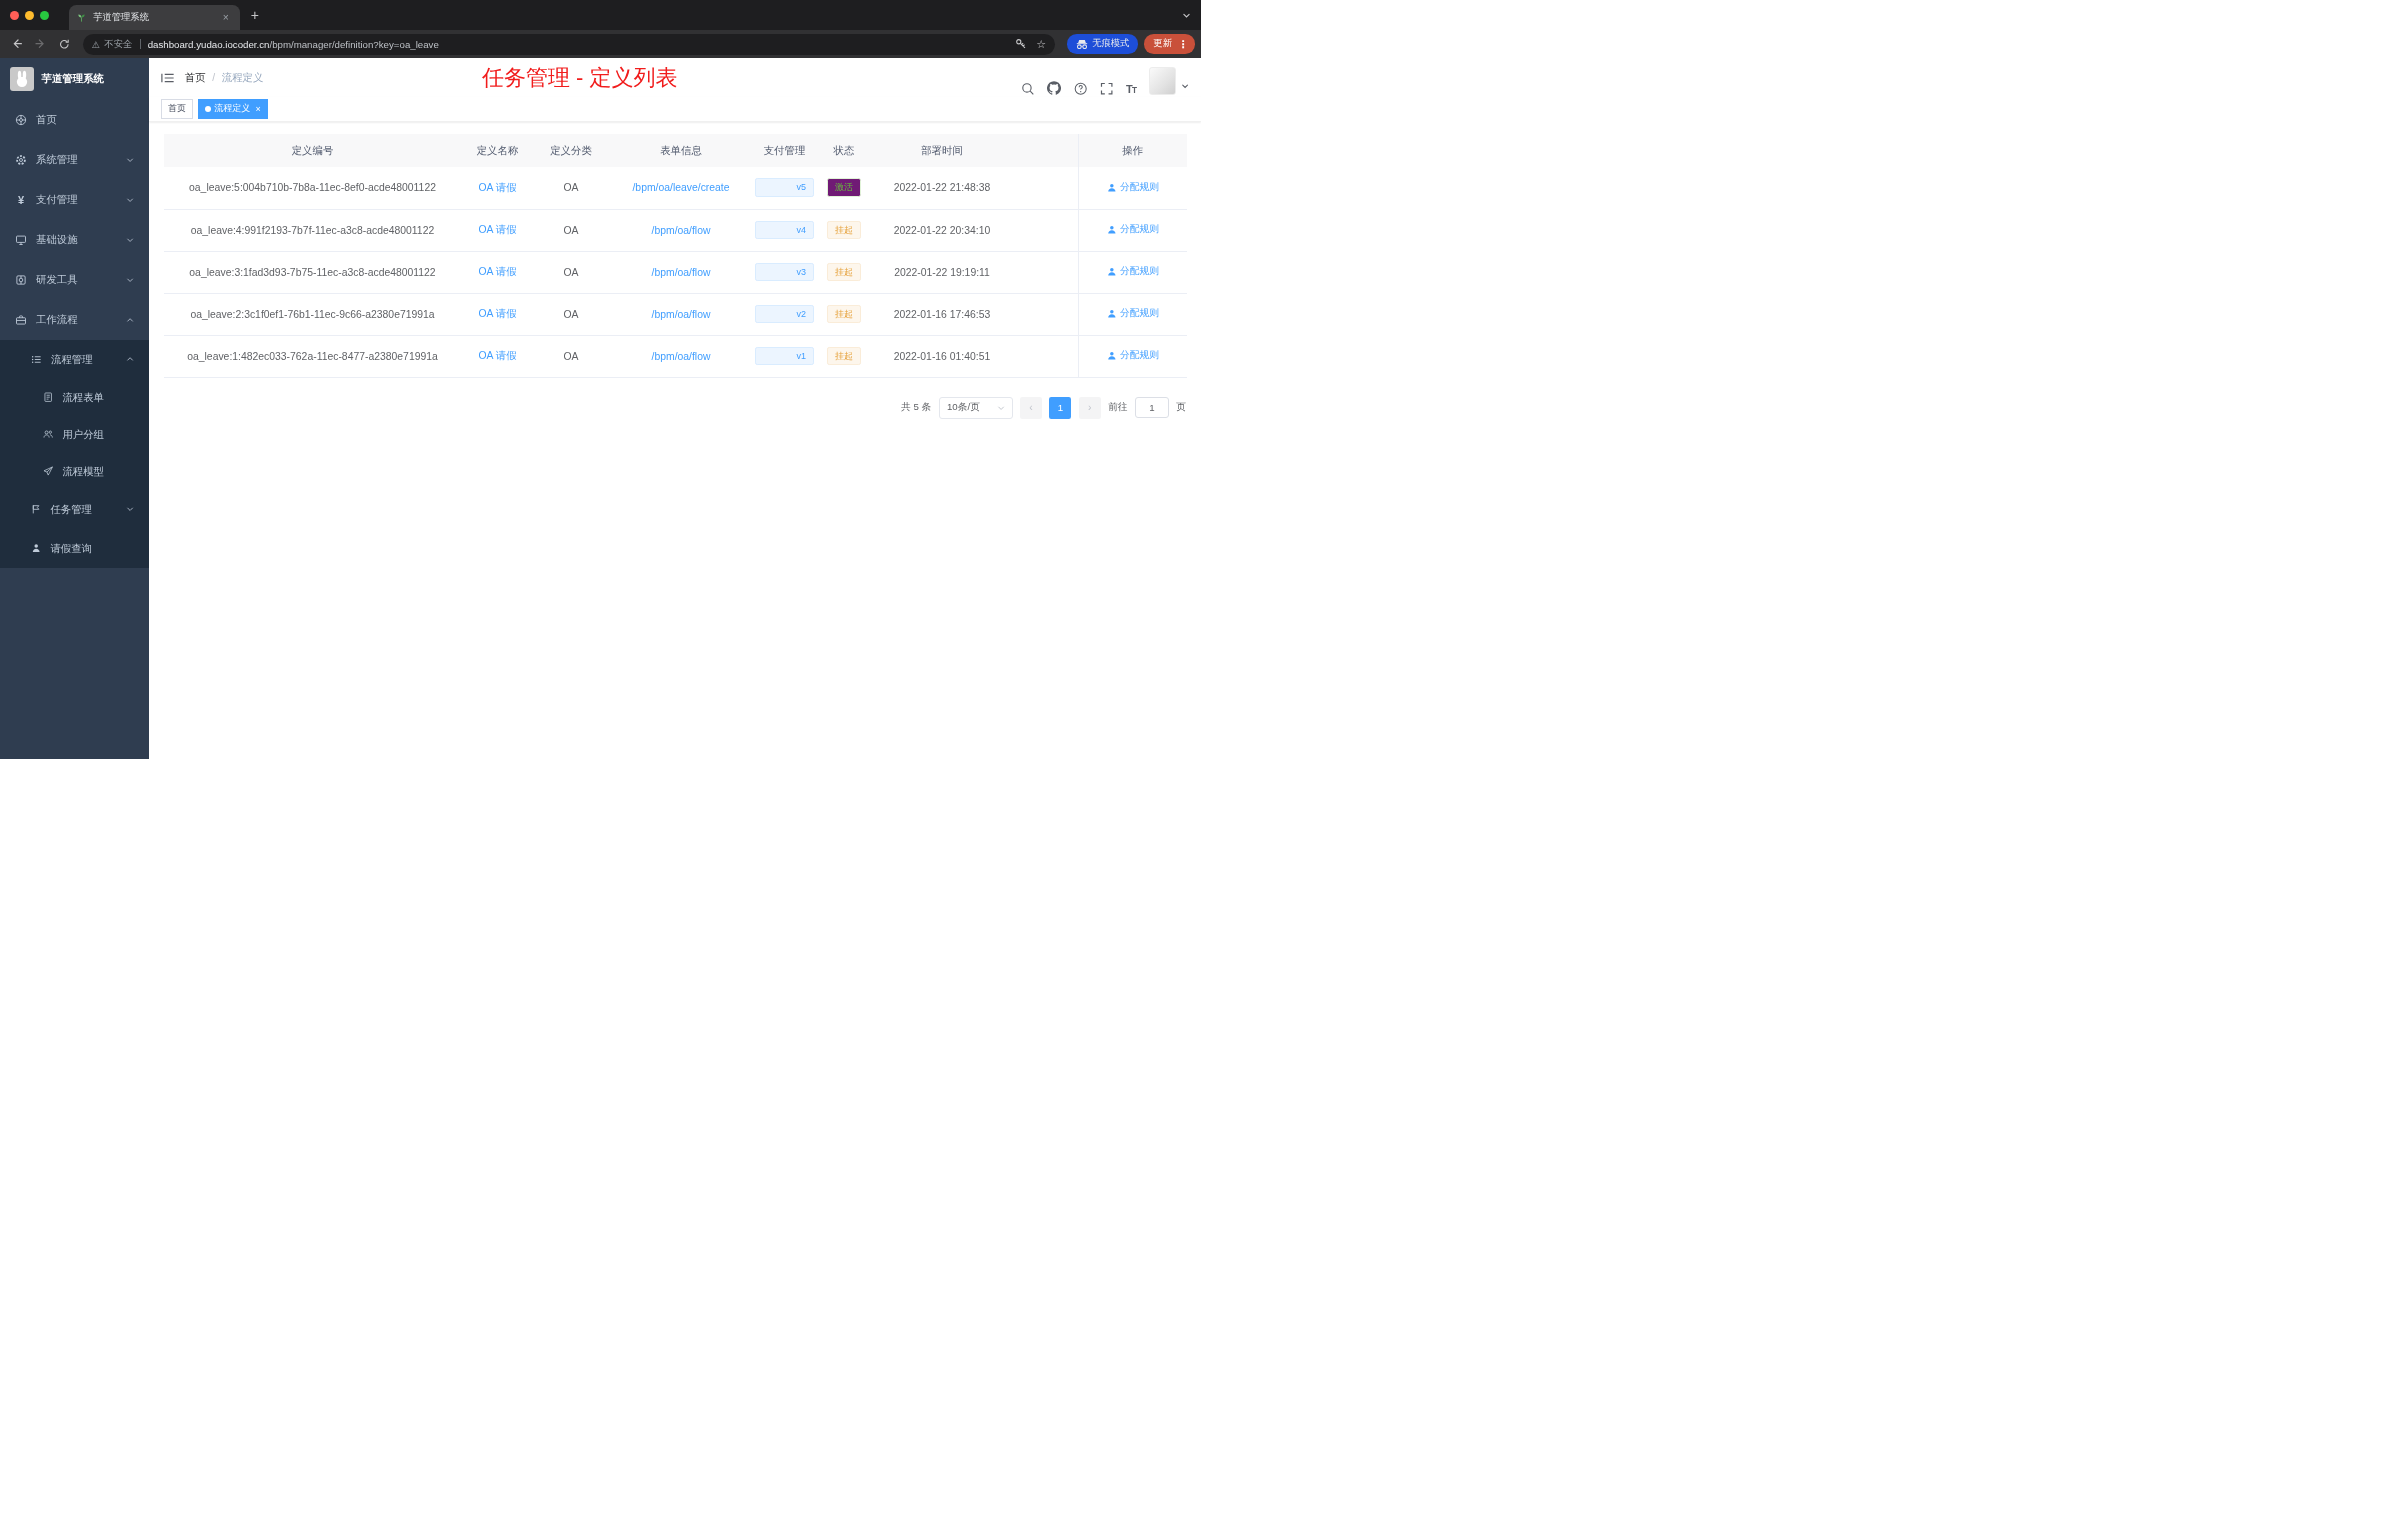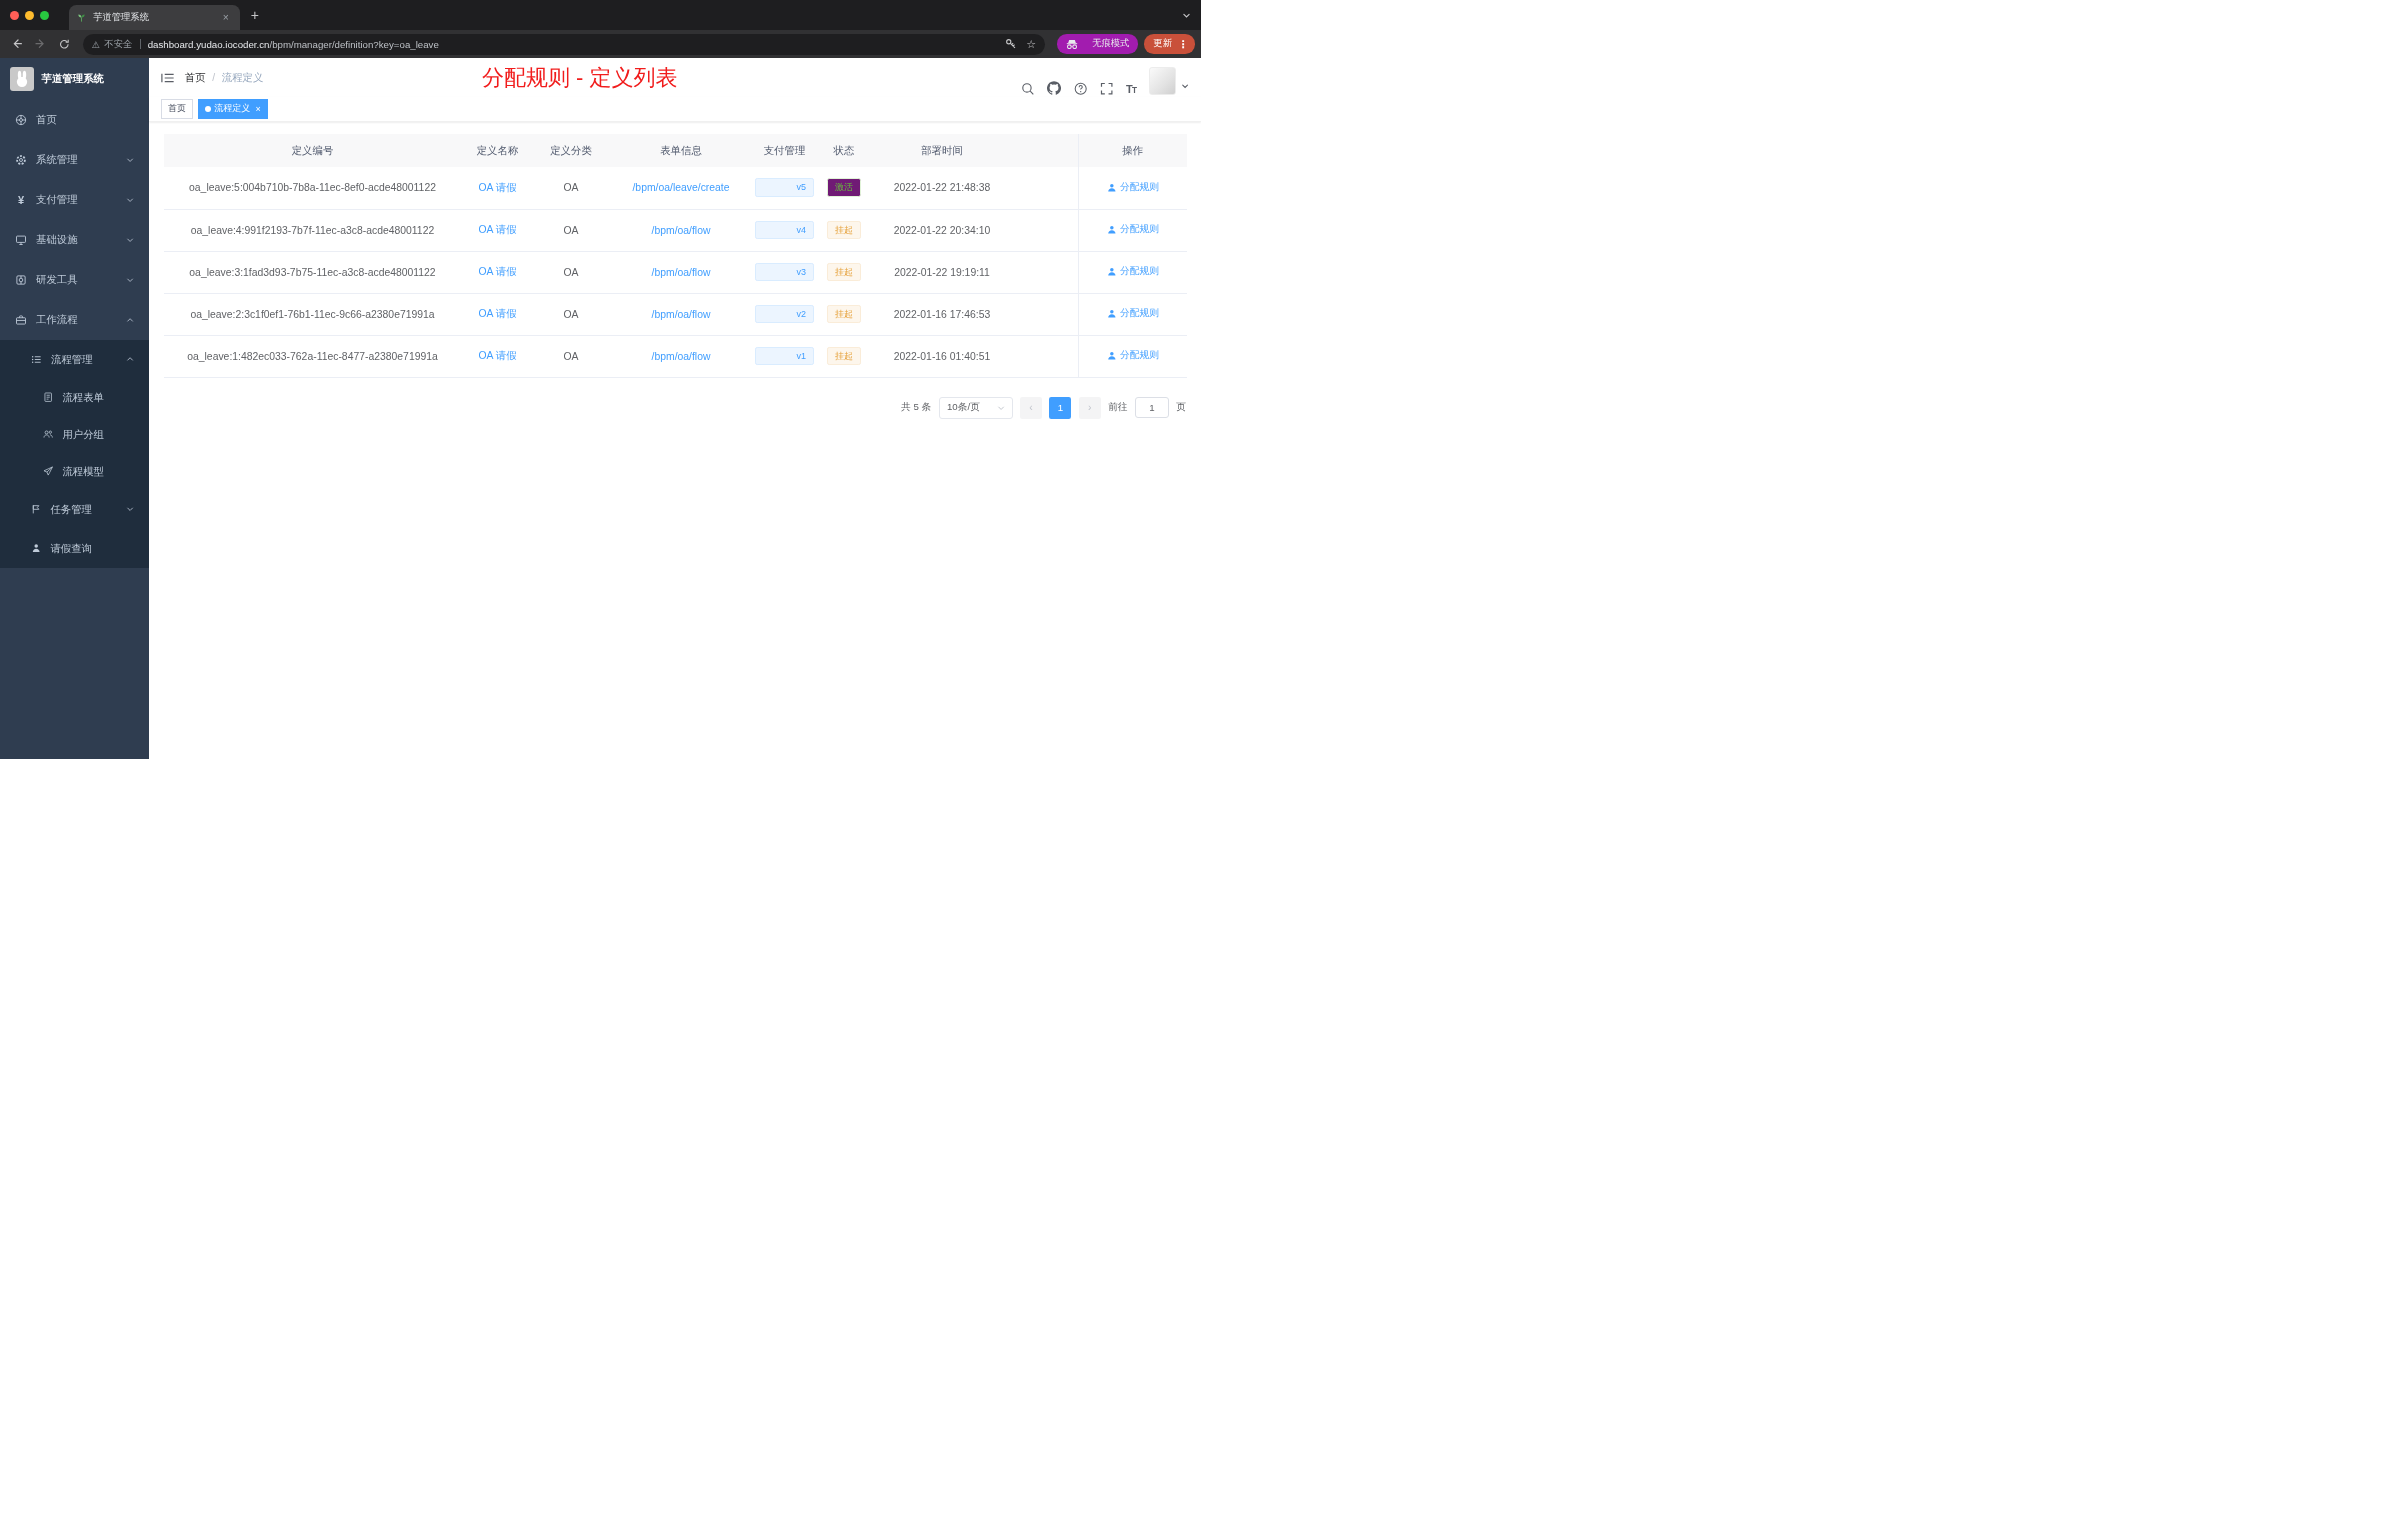--- a/index.html
+++ b/index.html
@@ -32,21 +32,21 @@
           color: #c6c6c8; border-radius: 50%; }
   .tbtn.dim { color: #6b6b6d; }
   .urlbar { flex: 1; height: 21px; background: #1e1e20; border-radius: 10.4px; margin: 0 6px;
             display: flex; align-items: center; padding: 0 9px; font-size: 9.7px; }
   .sec { color: #9aa0a6; display: flex; align-items: center; gap: 4.5px; font-size: 9.3px; }
   .udiv { width: 0.7px; height: 10.4px; background: #5f6368; margin: 0 7.4px; }
   .uhost { color: #e8eaed; }
   .upath { color: #bdc1c6; }
   .url-right { margin-left: auto; display: flex; align-items: center; gap: 9px; color: #c6c6c8; }
   .star { font-size: 11px; }
-  .chip-incog { display: flex; align-items: center; gap: 14px; background: #a21caf; color: #e8eaed;
+  .chip-incog { display: flex; align-items: center; gap: 4px; background: #1d4ed8; color: #e8eaed;
                 height: 19.3px; border-radius: 9.7px; padding: 0 9px; font-size: 9.3px; margin: 0 4.5px; white-space: nowrap; }
   .chip-update { display: flex; align-items: center; gap: 6px; background: #c9503a; color: #fff;
                  height: 19.3px; border-radius: 9.7px; padding: 0 6.7px 0 9px; font-size: 9.3px; white-space: nowrap; }
   .kebab { font-size: 10.4px; font-weight: bold; }
 
   
   .app { display: flex; height: 701px; }
   .sidebar { width: 149px; background: #2f3d50; color: #bfcbd9; flex: none; }
   .logo { height: 42px; display: flex; align-items: center; gap: 7.4px; padding: 0 9.7px; }
   .logo-img { width: 24.5px; height: 24.5px; border-radius: 3px; background: #c9c9c9;
@@ -370,21 +370,21 @@
         <svg width="13.4" height="12" viewBox="0 0 18 16" stroke="currentColor" stroke-width="1.6" fill="none">
             <path d="M1.2 2.2v11.6"></path>
             <path d="M5 3.2h12M5 8h12M5 12.8h12"></path>
           </svg>
       </span>
       <span class="bc">
         <span class="home">首页</span>
         <span class="sep">/</span>
         <span class="cur">流程定义</span>
       </span>
-      <span class="annotation">分配规则 - 定义列表</span>
+      <span class="annotation">任务管理 - 定义列表</span>
       <span class="nav-right">
         <span class="ic">
           <svg width="13.4" height="13.4" viewBox="0 0 18 18" fill="none" stroke="currentColor" stroke-width="1.5">
               <circle cx="8" cy="8" r="5.6"></circle>
               <path d="M12.4 12.4L16.5 16.5"></path>
             </svg>
         </span>
         <span class="ic">
           <svg width="14" height="14" viewBox="0 0 16 16" fill="currentColor">
               <path d="M8 .2a8 8 0 0 0-2.53 15.59c.4.07.55-.17.55-.38l-.01-1.49c-2.01.37-2.53-.49-2.69-.94-.09-.23-.48-.94-.82-1.13-.28-.15-.68-.52-.01-.53.63-.01 1.08.58 1.23.82.72 1.21 1.87.87 2.33.66.07-.52.28-.87.51-1.07-1.78-.2-3.64-.89-3.64-3.95 0-.87.31-1.59.82-2.15-.08-.2-.36-1.02.08-2.12 0 0 .67-.21 2.2.82a7.42 7.42 0 0 1 4 0c1.53-1.04 2.2-.82 2.2-.82.44 1.1.16 1.92.08 2.12.51.56.82 1.27.82 2.15 0 3.07-1.87 3.75-3.65 3.95.29.25.54.73.54 1.48l-.01 2.2c0 .21.15.46.55.38A8 8 0 0 0 8 .2z"></path>

